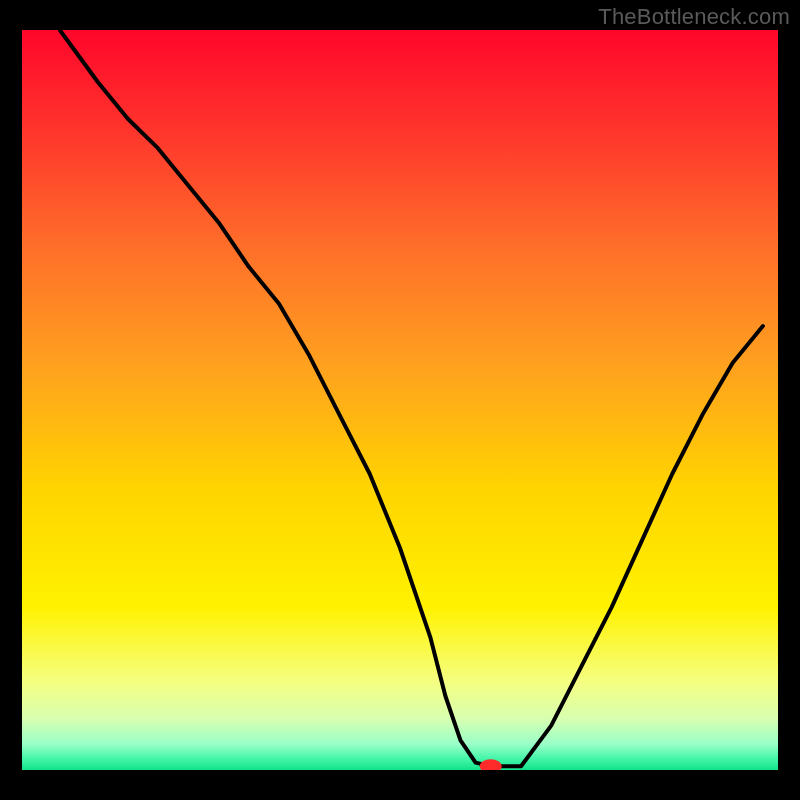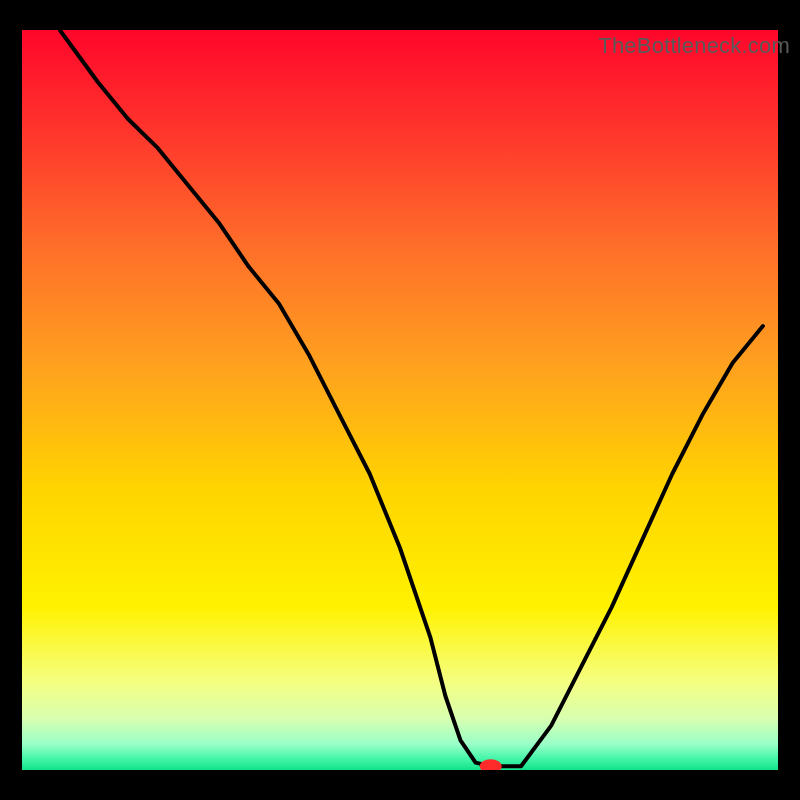--- a/index.html
+++ b/index.html
@@ -19,21 +19,20 @@
   }
   .watermark {
     position: absolute;
     top: 4px;
     right: 10px;
     color: #5a5a5a;
     font-size: 22px;
     font-weight: 500;
     letter-spacing: 0.2px;
     z-index: 10;
-    margin-top: 29px;
   }
   .plot-area {
     position: absolute;
     left: 22px;
     right: 22px; 
     top: 30px;
     bottom: 30px;
     overflow: hidden;
   }
   svg {

